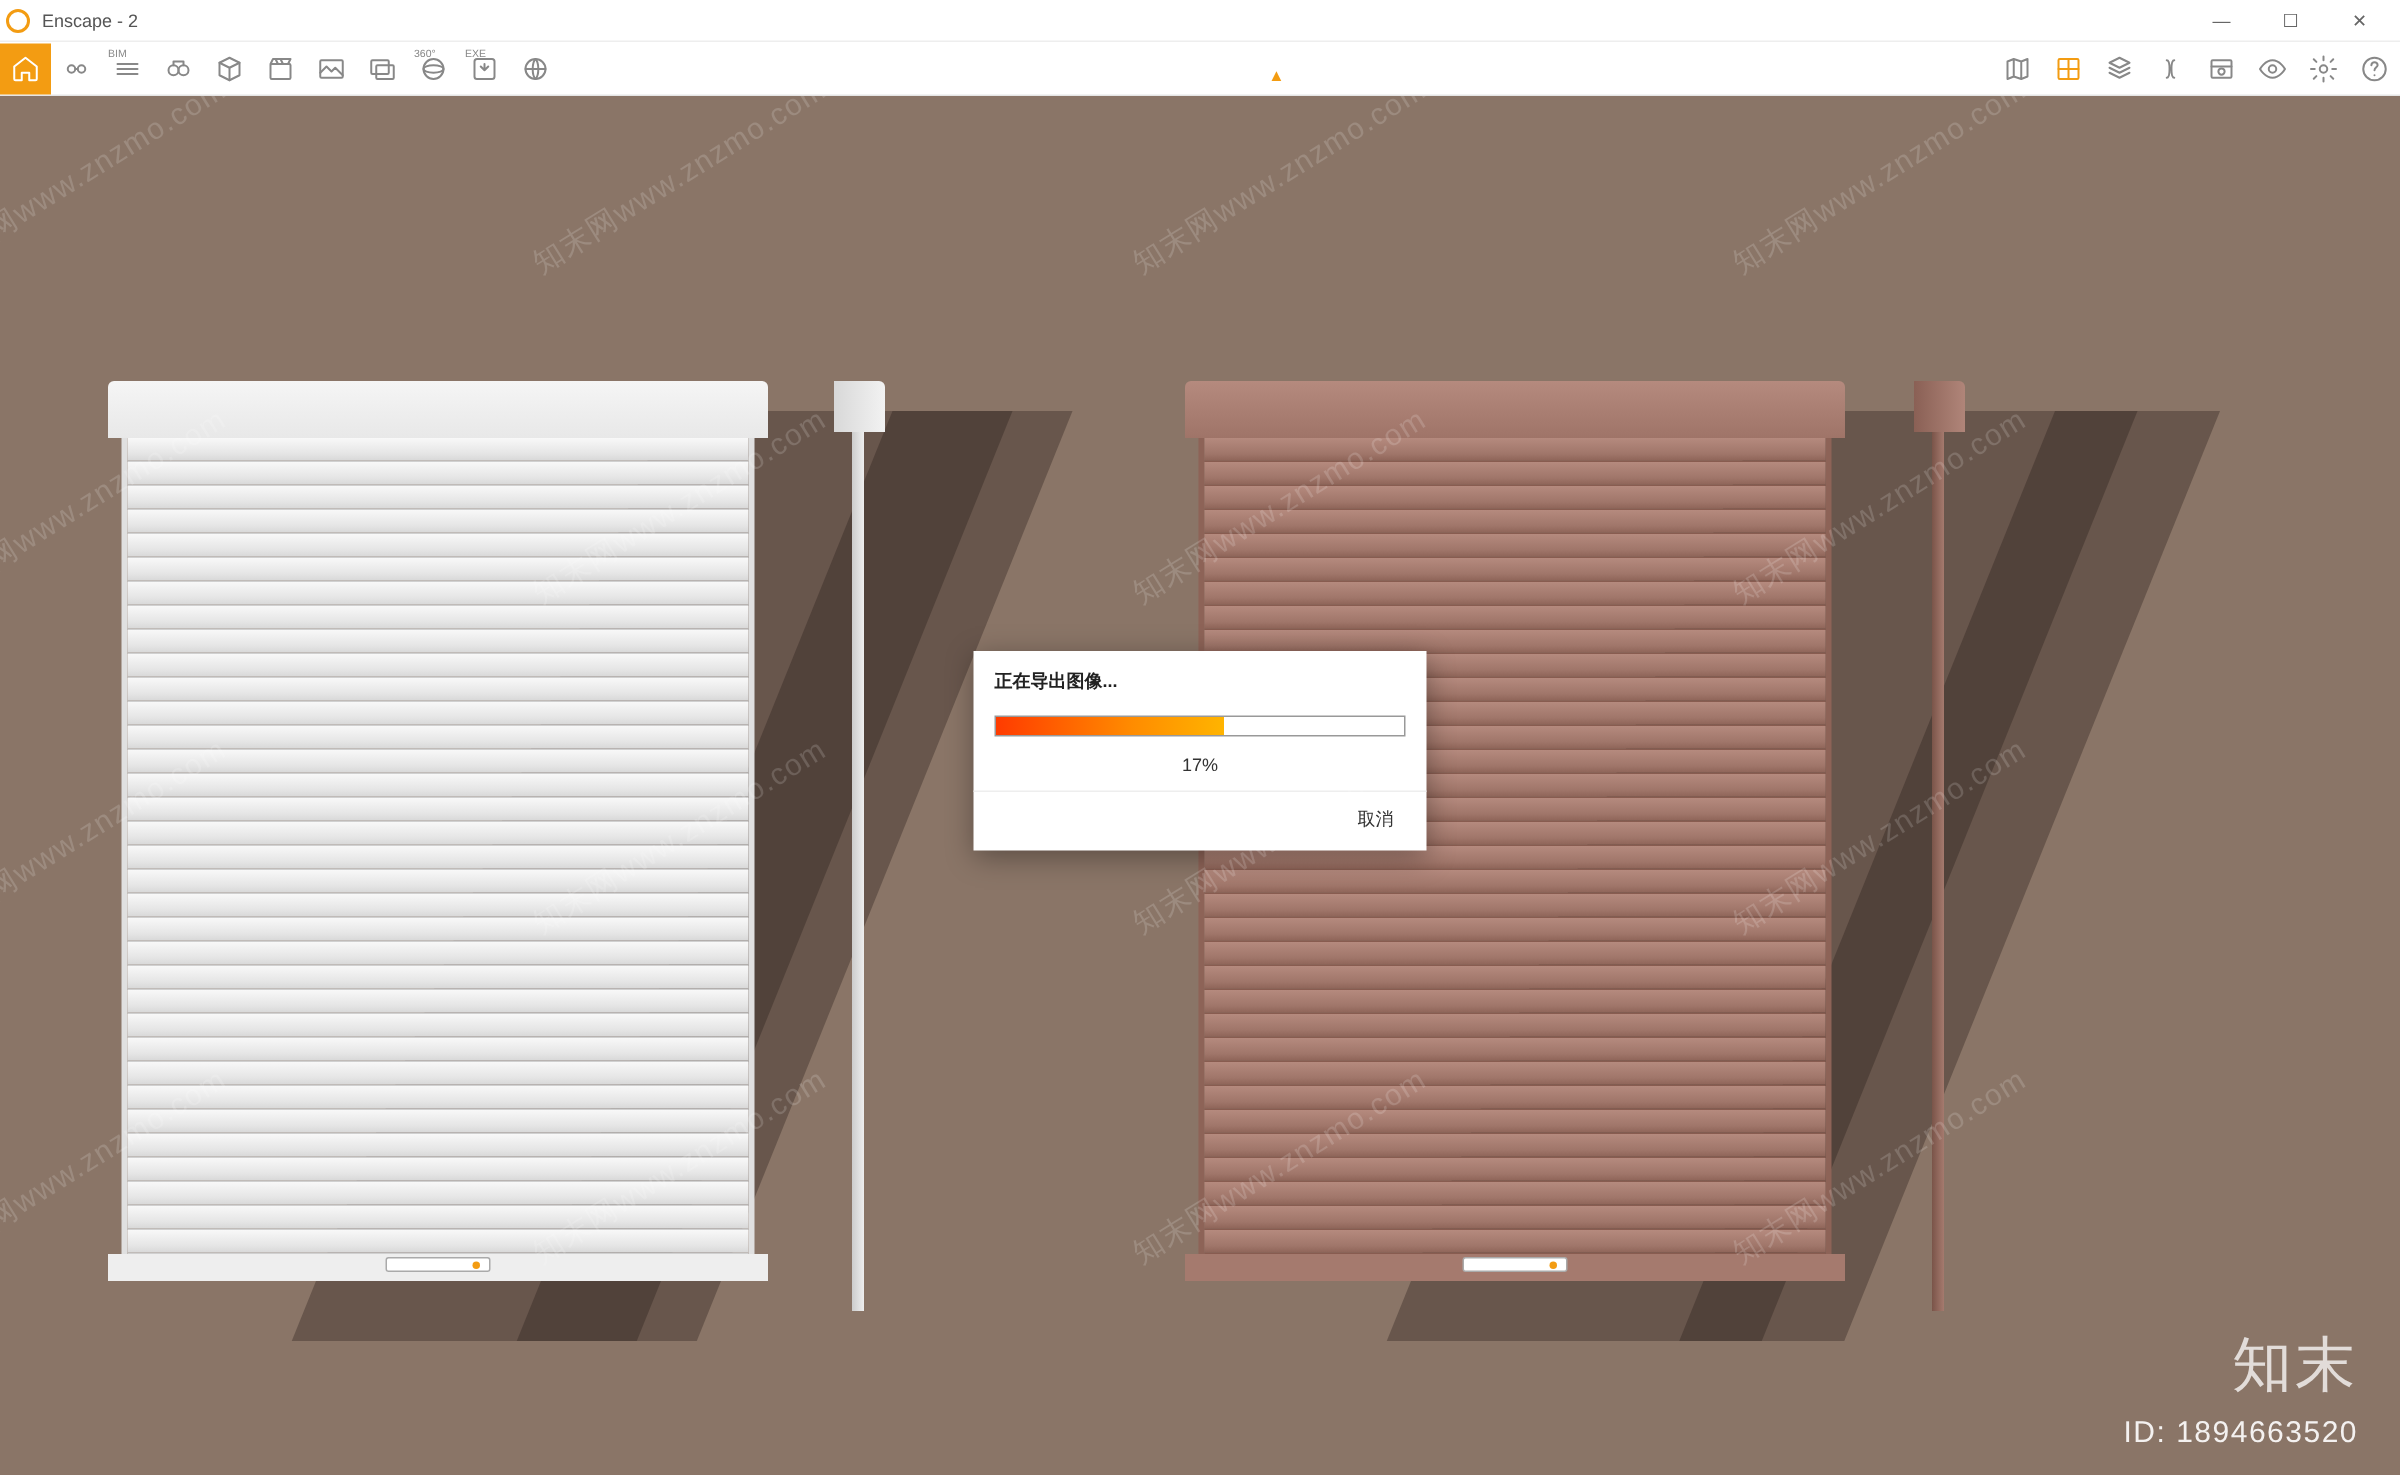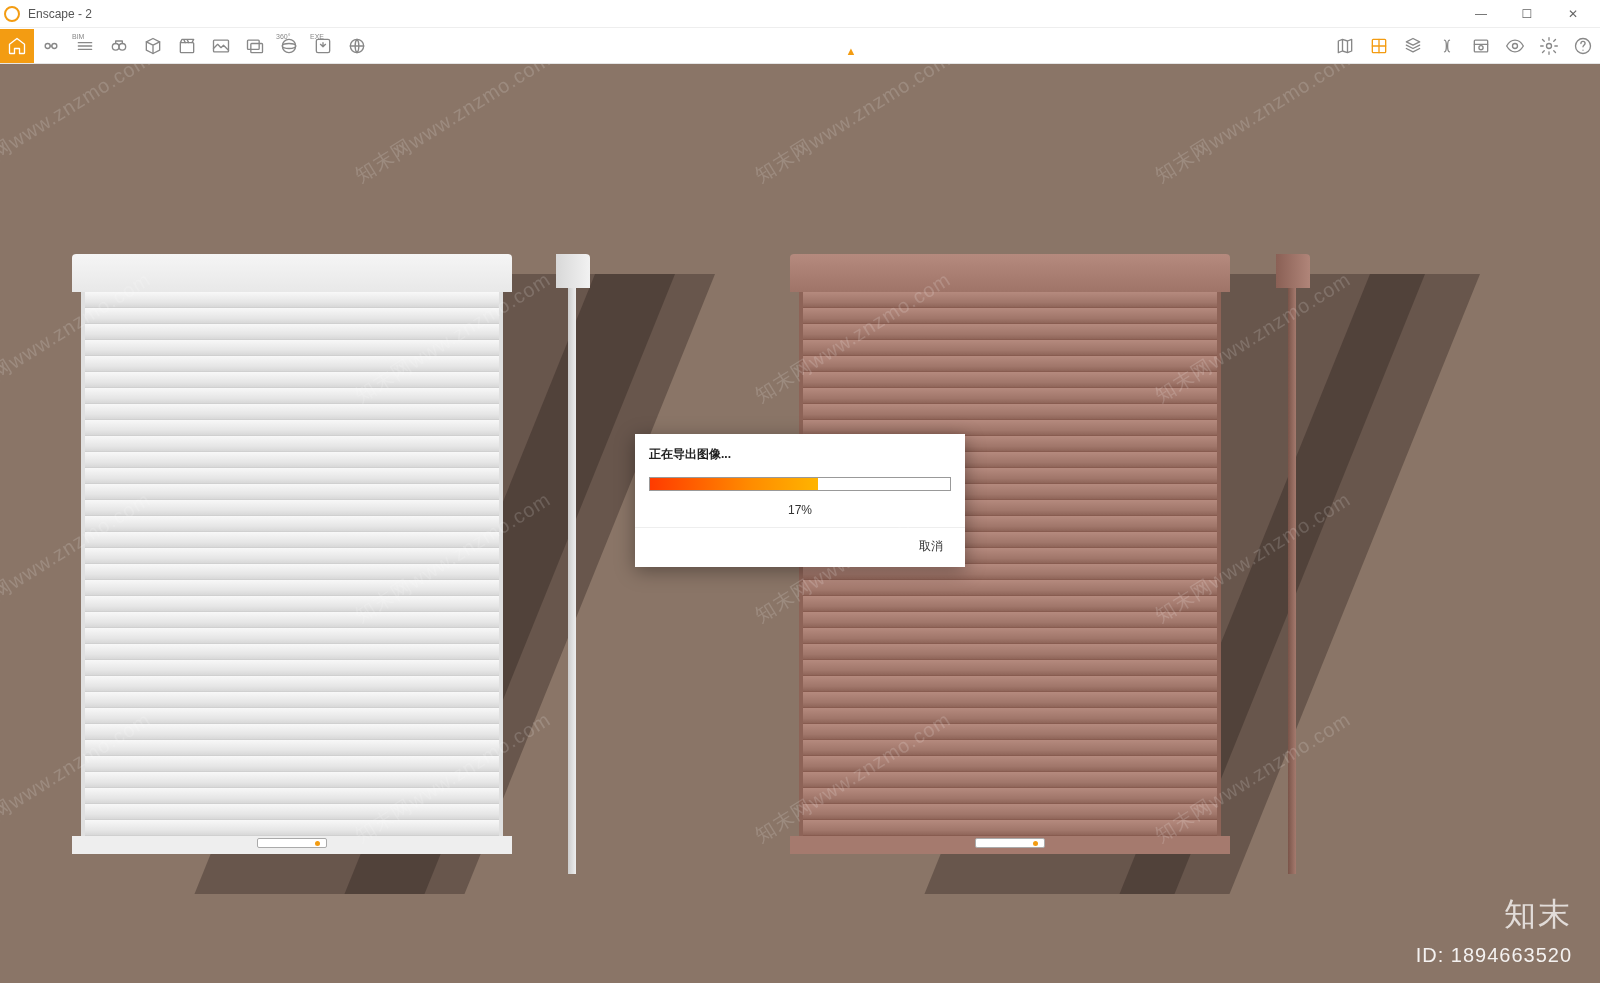--- a/index.html
+++ b/index.html
@@ -85,21 +85,21 @@
   .side-profile.brown .rail { background: linear-gradient(90deg,#7a5449,#a57a6e); }
   .lock-plate {
     position:absolute; bottom:6px; left:50%; transform:translateX(-50%);
     width:70px; height:10px; background:#fff; border:1px solid #aaa; border-radius:2px;
   }
   .lock-plate::after{content:"";position:absolute;right:6px;top:2px;width:5px;height:5px;border-radius:50%;background:#f39c12;}
 
   
   .dialog {
     position: absolute; top: 370px; left: 50%; transform: translateX(-50%);
-    width: 330px; background: #fff;
+    width: 302px; background: #fff;
     box-shadow: 0 4px 18px rgba(0,0,0,0.35);
     font-size: 12px; color: #222;
   }
   .dialog .dlg-title { padding: 12px 14px 8px; font-weight: bold; font-size: 12px; }
   .dialog .progress-outer {
     margin: 6px 14px 4px; height: 14px; border: 1px solid #999; background: #fff;
   }
   .dialog .progress-inner {
     height: 100%; width: 56%;
     background: linear-gradient(90deg, #ff3b00 0%, #ff8c00 60%, #ffb400 100%);
@@ -110,21 +110,21 @@
   .dialog .cancel-btn { color: #333; font-size: 12px; cursor: pointer; }
 
   
   .wm {
     position: absolute; color: rgba(255,255,255,0.16); font-size: 20px;
     transform: rotate(-32deg); pointer-events: none; white-space: nowrap;
     font-weight: 400; letter-spacing: 1px;
   }
   .wm-logo {
     position: absolute; right: 28px; bottom: 46px; color: rgba(255,255,255,0.75);
-    font-size: 32px; font-weight: 300; letter-spacing: 2px; text-align: center;
+    font-size: 40px; font-weight: 300; letter-spacing: 2px; text-align: center;
   }
   .wm-id {
     position: absolute; right: 28px; bottom: 16px; color: rgba(255,255,255,0.9);
     font-size: 20px; letter-spacing: 1px;
   }
 </style>
 </head>
 <body>
 
 <div class="titlebar">

